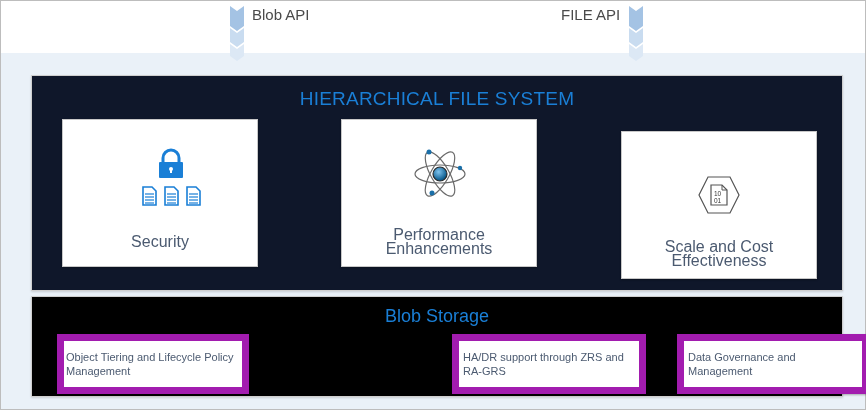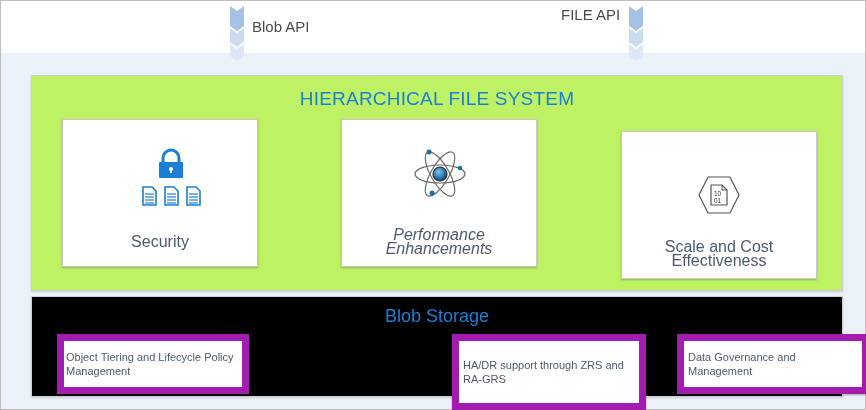--- a/index.html
+++ b/index.html
@@ -1,40 +1,40 @@
 <!DOCTYPE html>
 <html><head>
 <meta charset="utf-8">
 <style>
   html,body{margin:0;padding:0;}
   body{width:866px;height:410px;position:relative;background:#ffffff;font-family:"Liberation Sans",sans-serif;overflow:hidden;}
   .frame{position:absolute;left:0;top:0;width:864px;height:408px;border:1px solid #bdbdbd;background:#fff;}
   .band{position:absolute;left:1px;top:53px;width:864px;height:356px;background:#eaf1f8;}
   .api{position:absolute;top:6px;font-size:15px;color:#4a4a4a;}
   .chev{position:absolute;top:6px;width:14px;}
-  .hfs{position:absolute;left:31px;top:75px;width:810px;height:214px;background:#bef264;border:1px solid #cfcfcf;box-shadow:0 1px 2px rgba(0,0,0,.15);}
+  .hfs{position:absolute;left:31px;top:75px;width:810px;height:214px;background:#0f172a;border:1px solid #cfcfcf;box-shadow:0 1px 2px rgba(0,0,0,.15);}
   .hfs-title{position:absolute;left:0;top:12px;width:100%;text-align:center;color:#1a7fd6;font-size:19px;letter-spacing:.2px;}
   .card{position:absolute;top:43px;width:194px;height:146px;background:#fff;border:1px solid #c8c8c8;box-shadow:0 1px 2px rgba(0,0,0,.25);}
   .card-label{position:absolute;left:0;width:100%;text-align:center;color:#4b5a70;font-size:16px;line-height:14px;}
   .blob{position:absolute;left:31px;top:296px;width:810px;height:99px;background:#000000;border:1px solid #cfcfcf;box-shadow:0 1px 2px rgba(0,0,0,.15);}
   .blob-title{position:absolute;left:0;top:9px;width:100%;text-align:center;color:#1a7fd6;font-size:18px;}
   .feat{position:absolute;top:37px;height:46px;background:#fff;border:7px solid #a21caf;box-shadow:0 1px 2px rgba(0,0,0,.3);display:flex;align-items:center;justify-content:center;text-align:left;color:#4b5a70;font-size:11px;line-height:14px;}
 </style>
 </head>
 <body>
 
 <div class="frame"></div>
 <div class="band"></div>
 
 <svg class="chev" style="left:230px;" height="56" viewBox="0 0 14 56">
   <polygon points="0,0 7,5 14,0 14,20 7,25 0,20" fill="#a4c3e4"></polygon>
   <polygon points="0,22 7,27 14,22 14,36 7,41 0,36" fill="#c9dcf0"></polygon>
   <polygon points="0,38 7,43 14,38 14,50 7,55 0,50" fill="#dce8f5"></polygon>
 </svg>
-<div class="api" style="left:252px;margin-top:12px;">Blob API</div>
+<div class="api" style="left:252px;">Blob API</div>
 
 <div class="api" style="left:561px;">FILE API</div>
 <svg class="chev" style="left:629px;" height="56" viewBox="0 0 14 56">
   <polygon points="0,0 7,5 14,0 14,20 7,25 0,20" fill="#a4c3e4"></polygon>
   <polygon points="0,22 7,27 14,22 14,36 7,41 0,36" fill="#c9dcf0"></polygon>
   <polygon points="0,38 7,43 14,38 14,50 7,55 0,50" fill="#dce8f5"></polygon>
 </svg>
 
 <div class="hfs">
   <div class="hfs-title">HIERARCHICAL FILE SYSTEM</div>
@@ -61,21 +61,21 @@
           <line x1="28" y1="55" x2="37" y2="55"></line>
         <line x1="50" y1="46" x2="59" y2="46"></line>
           <line x1="50" y1="49" x2="59" y2="49"></line>
           <line x1="50" y1="52" x2="59" y2="52"></line>
           <line x1="50" y1="55" x2="59" y2="55"></line>
       </g>
     </svg>
     <div class="card-label" style="top:115px;">Security</div>
   </div>
 
-  <div class="card" style="left:309px;font-style:italic;">
+  <div class="card" style="left:309px;">
     <svg style="position:absolute;left:70px;top:26px;" width="56" height="56" viewBox="0 0 56 56">
       <defs>
         <radialGradient id="nuc" cx="40%" cy="35%" r="60%">
           <stop offset="0" stop-color="#7ec3ee"></stop>
           <stop offset="1" stop-color="#0a5a8c"></stop>
         </radialGradient>
       </defs>
       <g fill="none" stroke="#6a6a6a" stroke-width="1.2">
         <ellipse cx="28" cy="28" rx="25" ry="9"></ellipse>
         <ellipse cx="28" cy="28" rx="25" ry="9" transform="rotate(60 28 28)"></ellipse>
@@ -103,15 +103,15 @@
     <div class="card-label" style="top:108px;">
       <div>Scale and Cost</div>
       <div>Effectiveness</div>
     </div>
   </div>
 </div>
 
 <div class="blob">
   <div class="blob-title">Blob Storage</div>
   <div class="feat" style="left:25px;width:174px;padding:0 2px;">Object Tiering and Lifecycle Policy Management</div>
-  <div class="feat" style="left:420px;width:172px;padding:8px 4px;">HA/DR support through ZRS and RA-GRS</div>
+  <div class="feat" style="left:420px;width:172px;padding:0 4px;">HA/DR support through ZRS and RA-GRS</div>
   <div class="feat" style="left:618px;width:170px;padding:0 4px;margin-left:27px;">Data Governance and Management</div>
 </div>
 
 </body></html>

